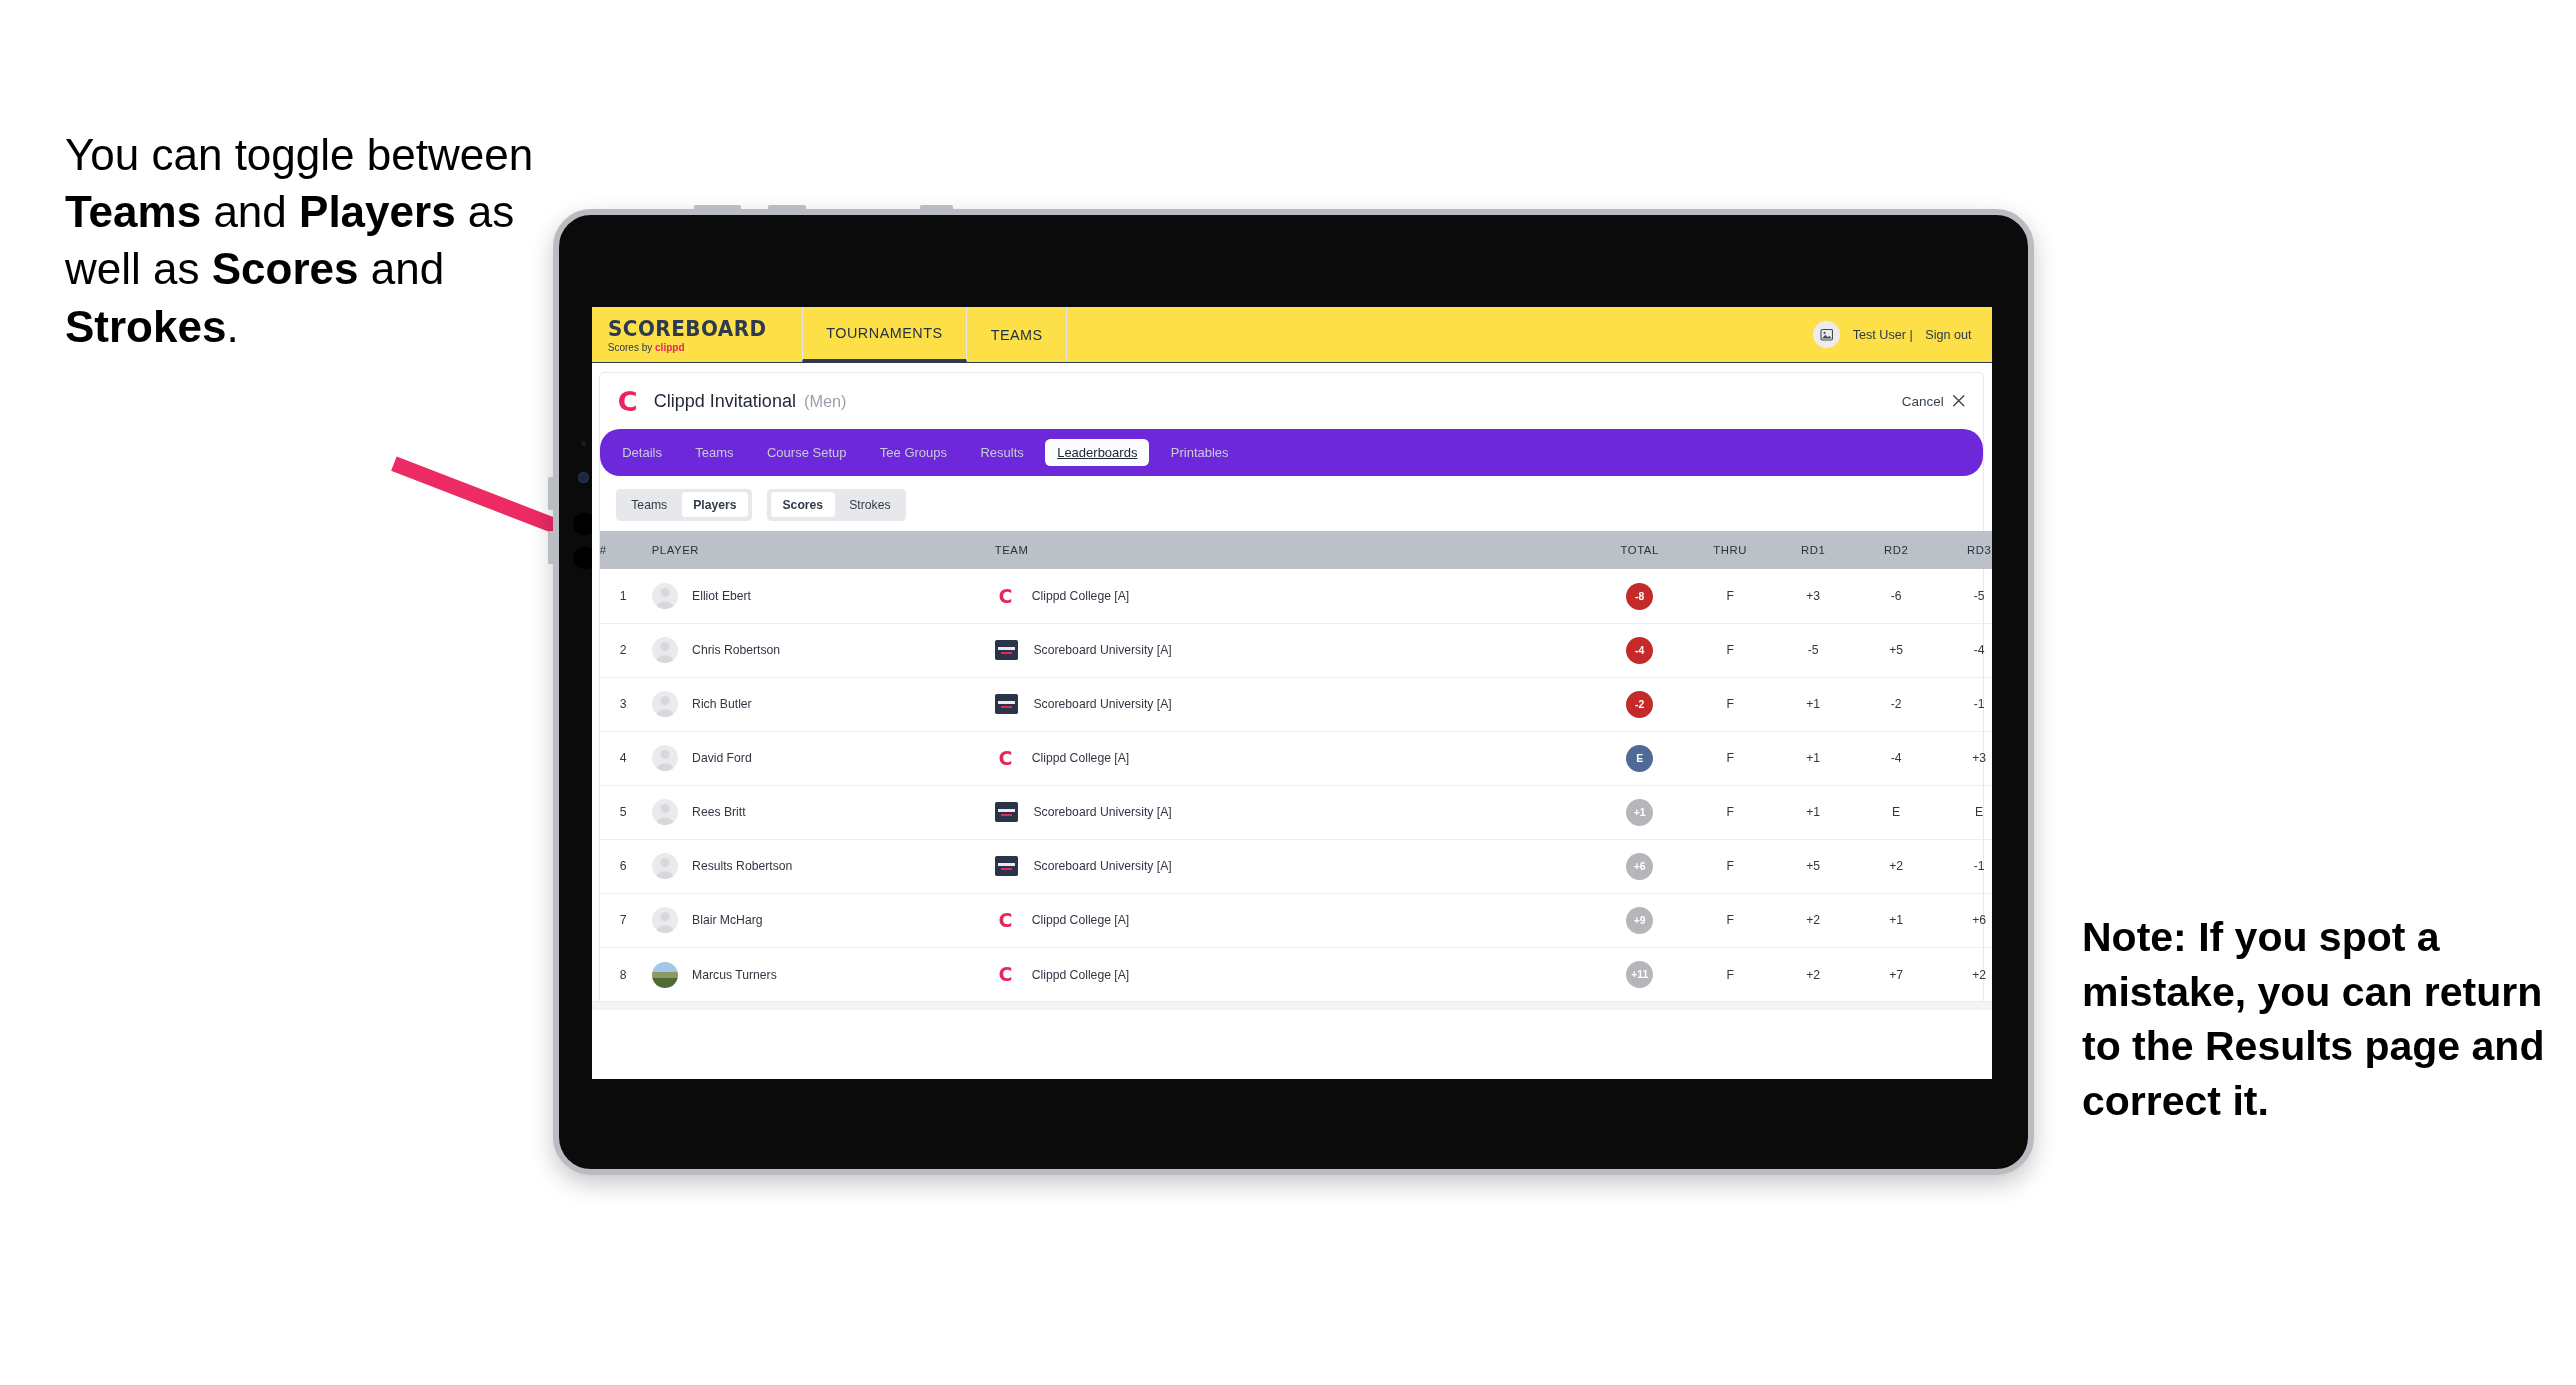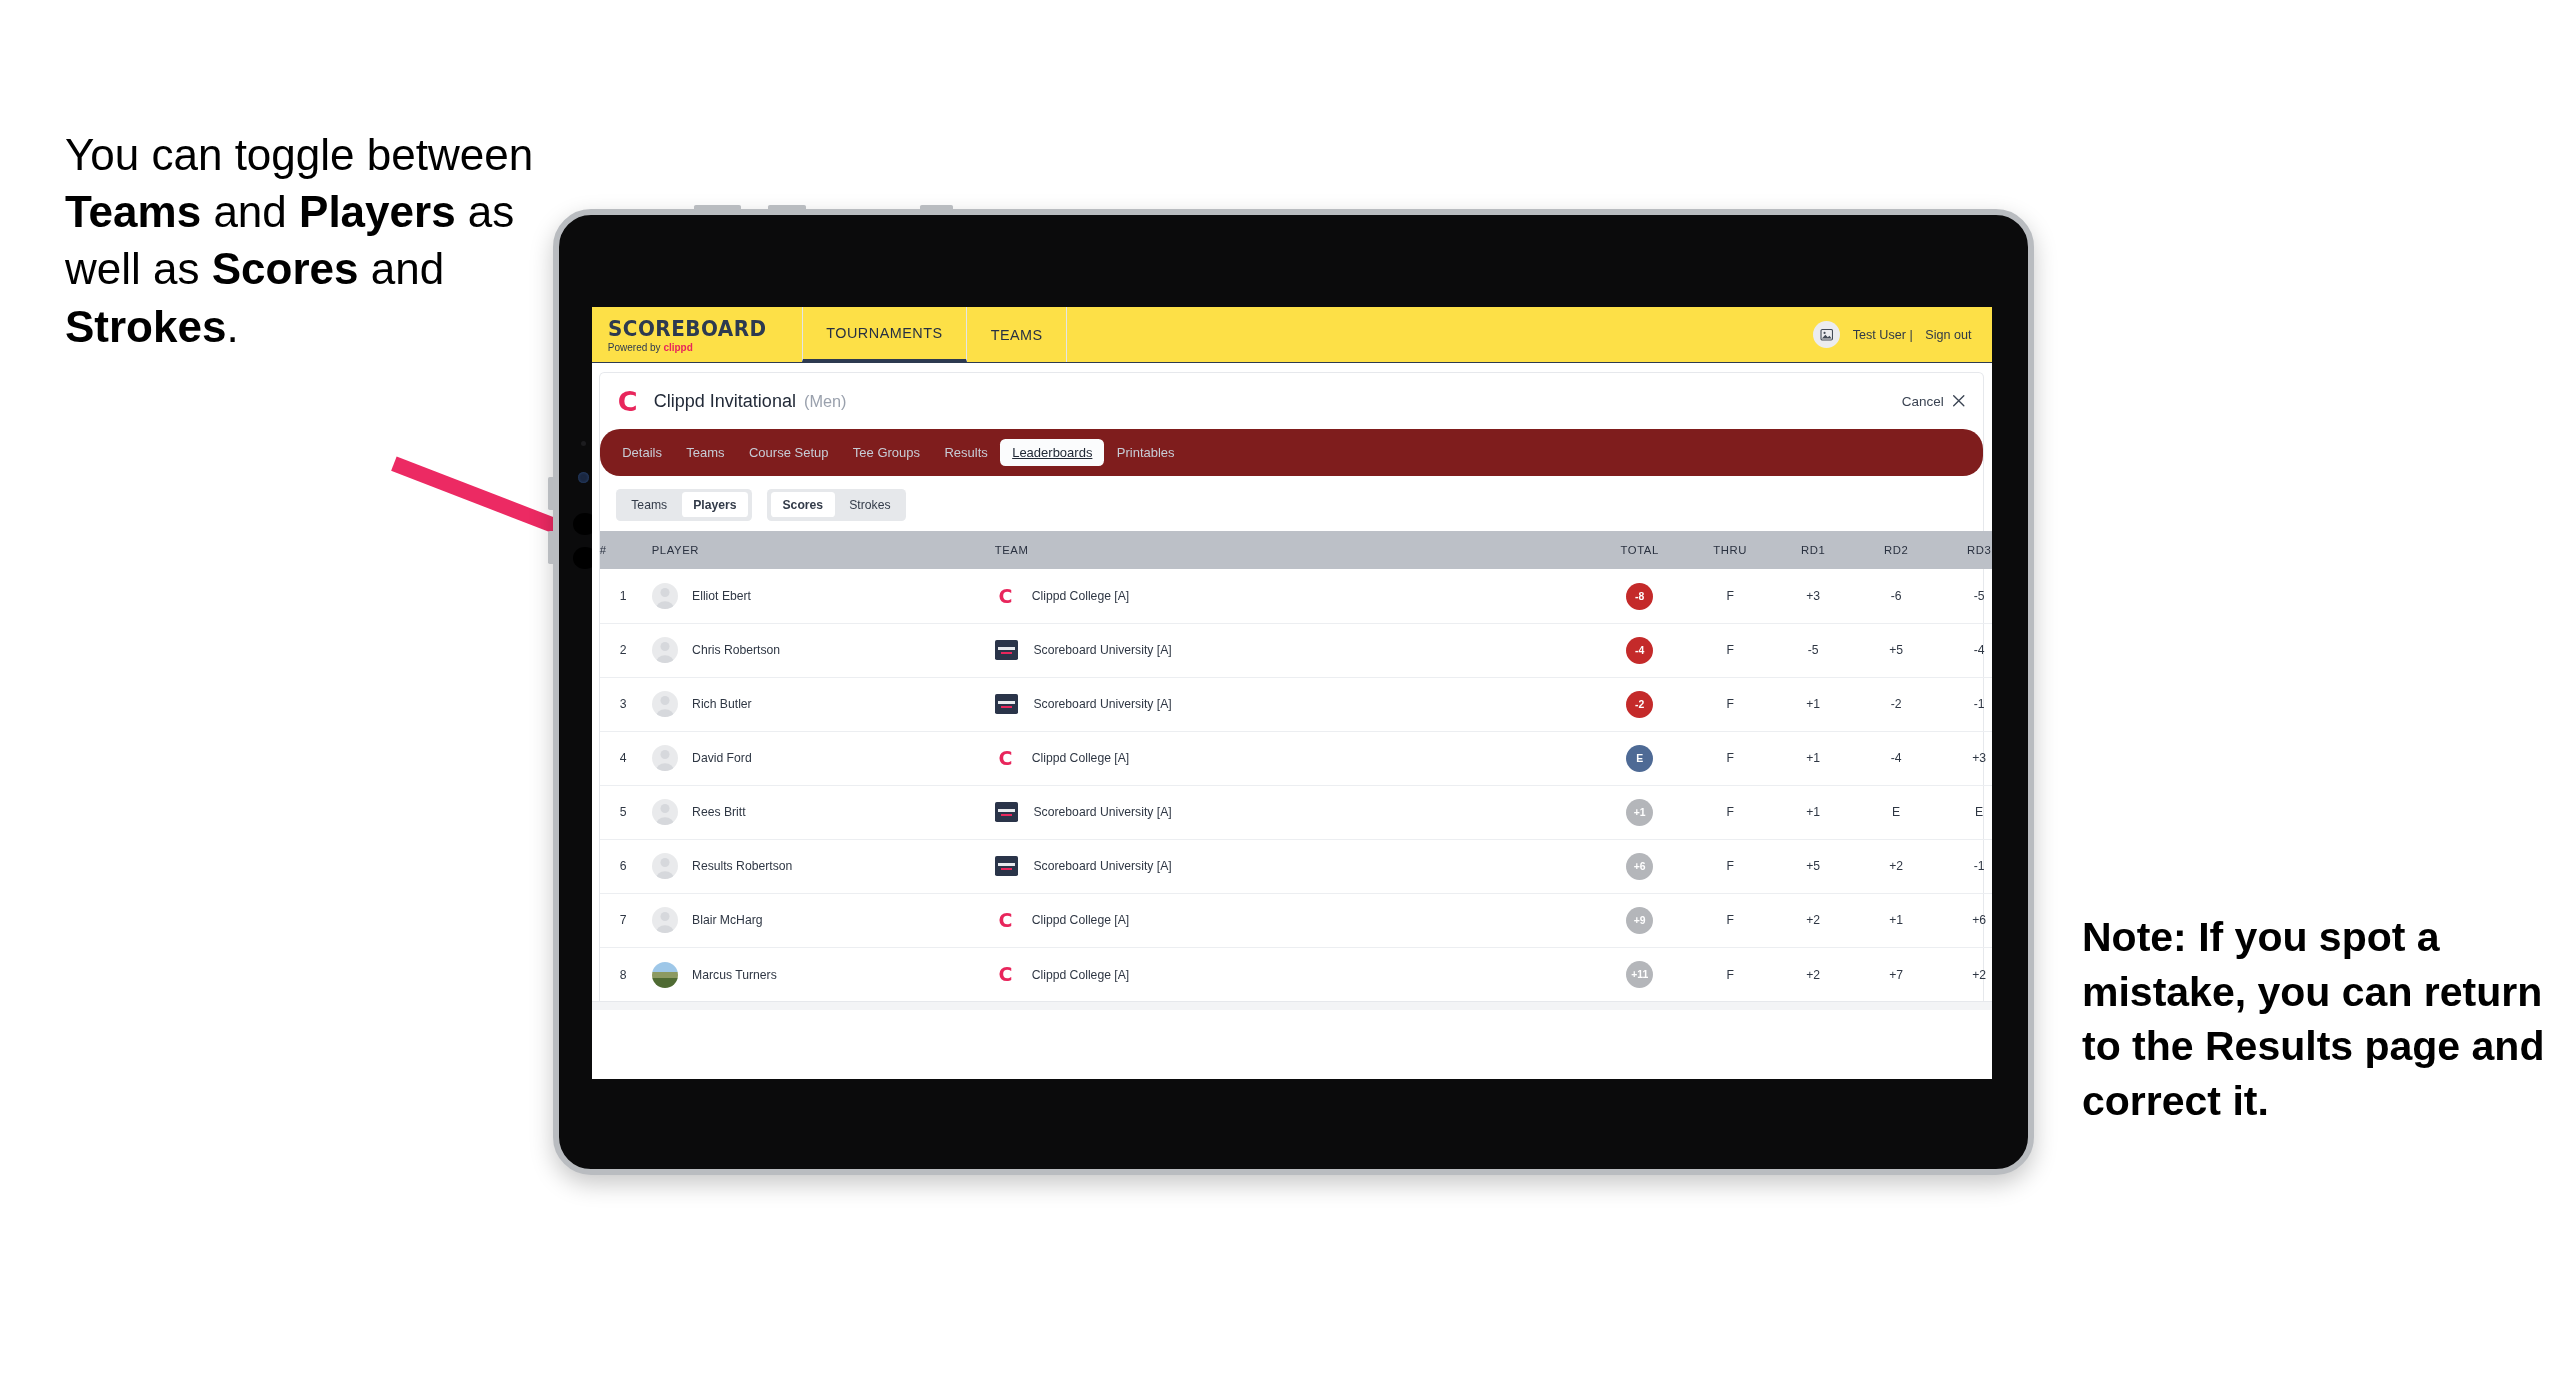--- a/index.html
+++ b/index.html
@@ -87,22 +87,22 @@
   .tcard { margin: 9px 7.2px 0 7.2px; background:#fff; border:0.9px solid #e6e8ec; border-bottom:none;
            border-radius: 5.4px 5.4px 0 0; }
   .tcard-head { height: 56px; display:flex; align-items:center; padding: 0 18px; }
   .c-logo { font-size: 27px; font-weight: 700; color:#e8265c; font-family:"DejaVu Sans",sans-serif; line-height:1; }
   .tname { font-size: 18px; color:#222a38; margin-left: 16.3px; }
   .tgender { font-size: 16.3px; color:#9aa1ad; margin-left: 8.1px; }
   .cancel { margin-left:auto; display:flex; align-items:center; gap:8.1px; font-size:13.5px; color:#3a4352; cursor:pointer; }
 
   
   .subtabs {
-    background:#7f1d1d; height: 47px; display:flex; align-items:center;
-    padding: 0 10.8px; gap: 1px; border-radius: 20px;
+    background:#6d28d9; height: 47px; display:flex; align-items:center;
+    padding: 0 10.8px; gap: 10px; border-radius: 20px;
   }
   .subtab {
     font-size: 13px; color:#c7ccd6; padding: 6.3px 11.7px; border-radius: 5.4px; cursor:pointer;
   }
   .subtab.active { background:#fbfcfd; color:#212936; text-decoration: underline; font-weight: 400; }
 
   
   .toggles { display:flex; gap: 15.3px; padding: 12.6px 16.3px 10.8px 16.3px; background:#fff; }
   .tgroup { display:flex; background:#e6e8eb; border-radius:4.5px; padding:3.6px; gap:2.7px; }
   .tbtn {
@@ -177,21 +177,21 @@
                 box-shadow: inset 0 0 2.7px #2c4a7a;"></div>
     <div class="cam-dot" style="left:14.4px; top:298px; width:23.5px; height:21.7px; background:#000;"></div>
     <div class="cam-dot" style="left:14.4px; top:332px; width:23.5px; height:21.7px; background:#000;"></div>
 
     <div class="screen">
 
       <div class="topbar">
         <div class="brand">
           <div class="brand-title">SCOREBOARD</div>
           <div class="brand-sub">
-            <span>Powered by </span><span class="pink">clippd</span>
+            <span>Scores by </span><span class="pink">clippd</span>
           </div>
         </div>
 
         <div class="topnav">
           <div class="item active">TOURNAMENTS</div>
           <div class="item">TEAMS</div>
         </div>
 
         <div class="topright">
           <div class="avatar-circle">

